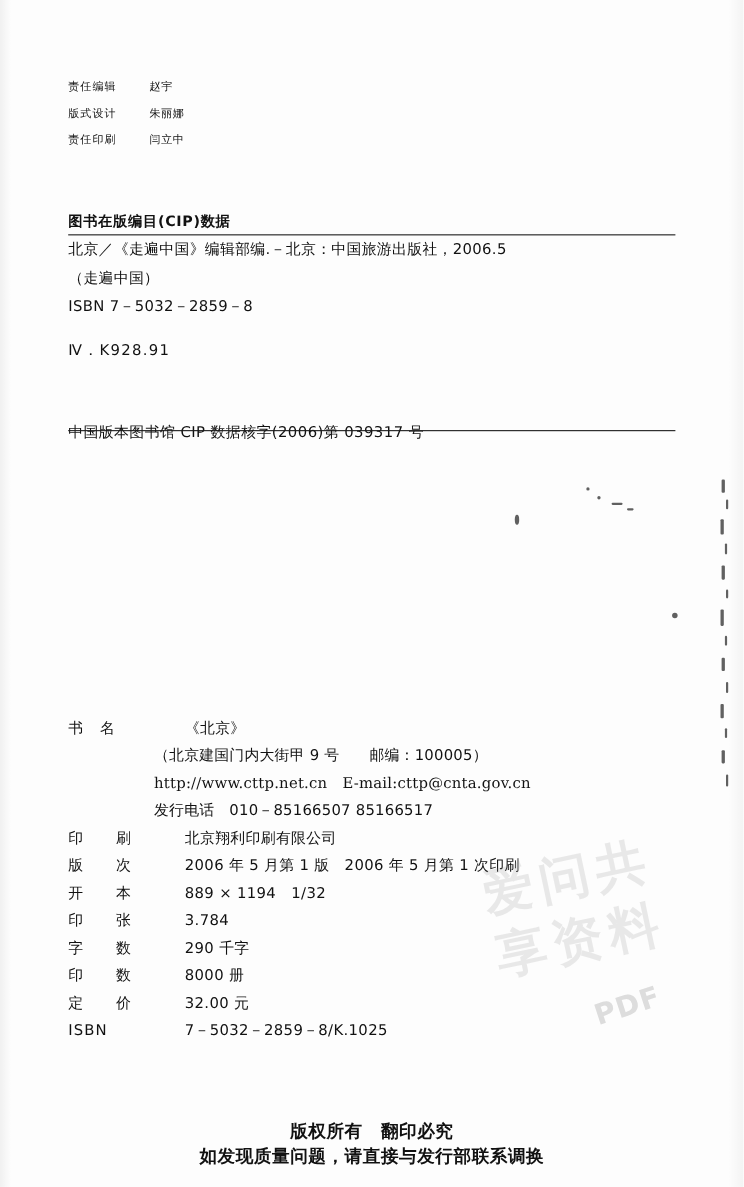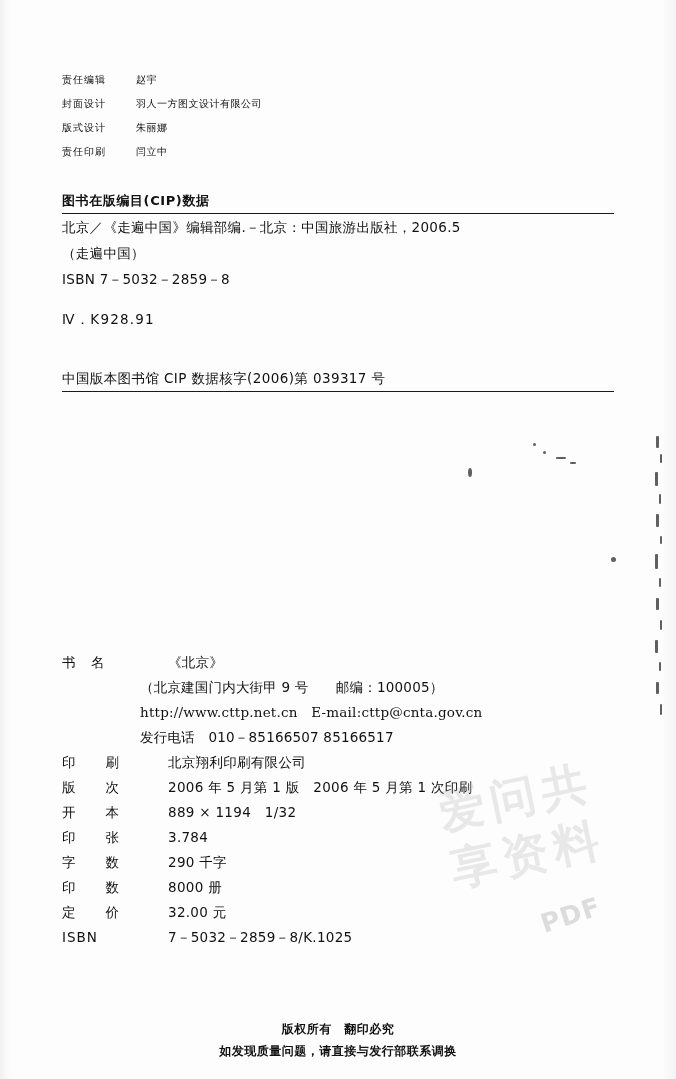--- a/index.html
+++ b/index.html
@@ -84,21 +84,21 @@
     font-size: 13.5px;
     line-height: 26px;
     letter-spacing: 0.3px;
   }
   .cip-line { display: block; white-space: nowrap; }
   .cip-gap { height: 14px; }
   .cip-class { letter-spacing: 1.2px; }
   .cip-last {
     position: absolute;
     left: 62px;
-    top: 370px;
+    top: 384px;
     font-size: 13.5px;
     letter-spacing: 0.4px;
   }
 
   
   .colophon {
     position: absolute;
     left: 62px;
     top: 650px;
     width: 560px;
@@ -121,21 +121,21 @@
   }
   .mono-ish { font-family: "DejaVu Serif", serif; }
 
   
   .footer {
     position: absolute;
     left: 0;
     top: 1018px;
     width: 676px;
     text-align: center;
-    font-size: 12px;
+    font-size: 16px;
     line-height: 22px;
     font-weight: bold;
     letter-spacing: 0.5px;
   }
   .footer .f2 { font-weight: bold; }
 
   
   .watermark {
     position: absolute;
     left: 452px;
@@ -186,23 +186,20 @@
   }
 </style>
 </head>
 <body>
 
 <div class="page">
 
   <div class="credits">
     <span class="credit-row">
       <span class="credit-label">责任编辑</span><span class="credit-value">赵宇</span>
-    </span>
-    <span class="credit-row">
-      <span class="credit-label">封面设计</span><span class="credit-value">羽人一方图文设计有限公司</span>
     </span>
     <span class="credit-row">
       <span class="credit-label">版式设计</span><span class="credit-value">朱丽娜</span>
     </span>
     <span class="credit-row">
       <span class="credit-label">责任印刷</span><span class="credit-value">闫立中</span>
     </span>
   </div>
 
   <div class="cip-title">图书在版编目(CIP)数据</div>

